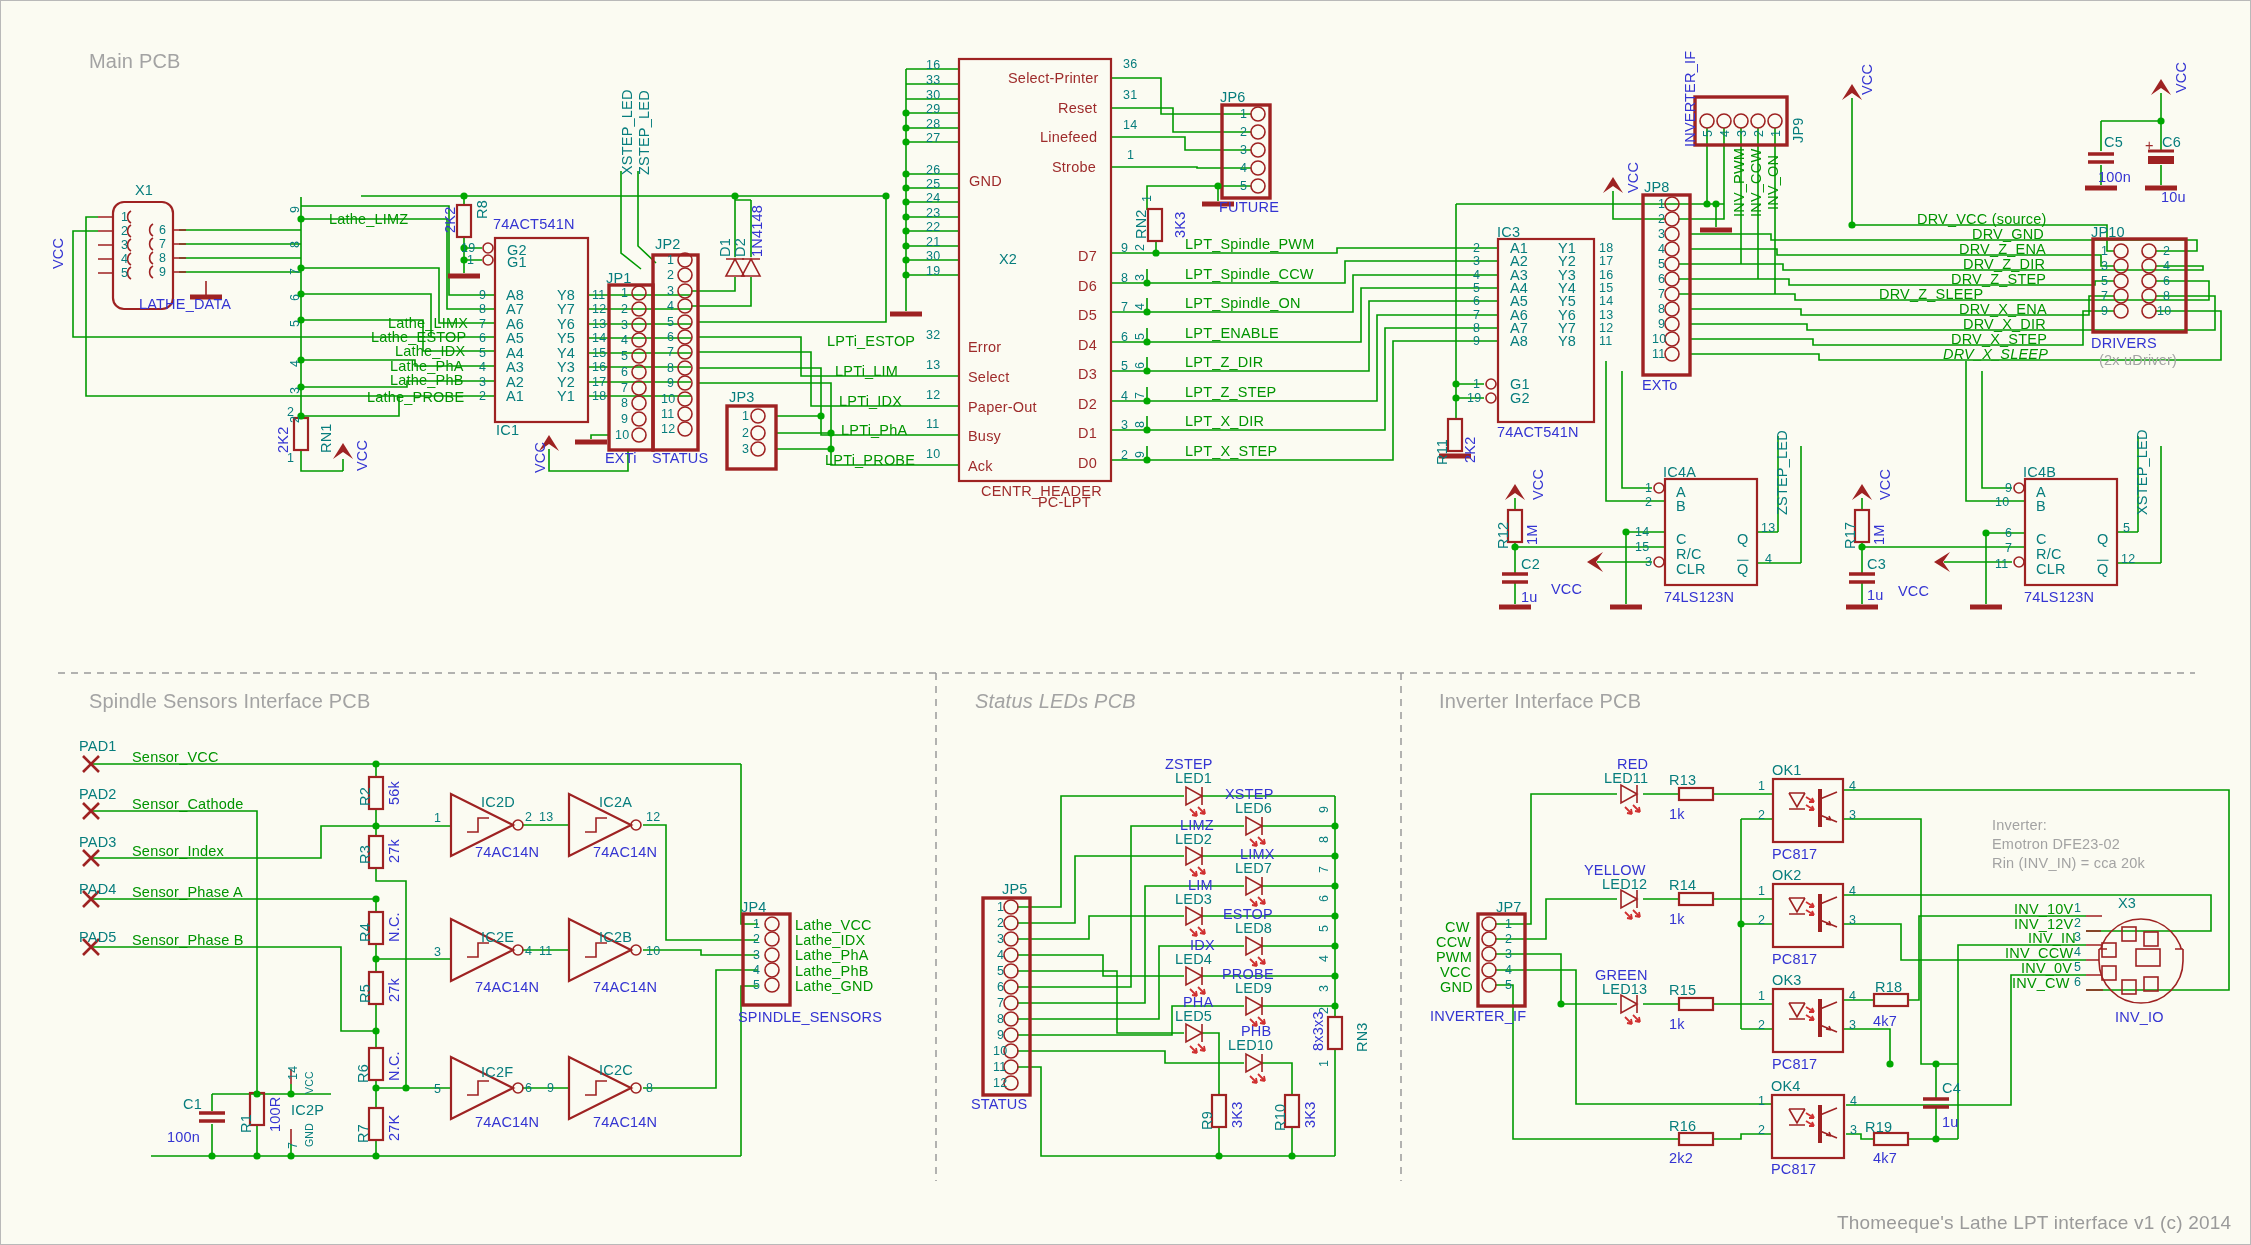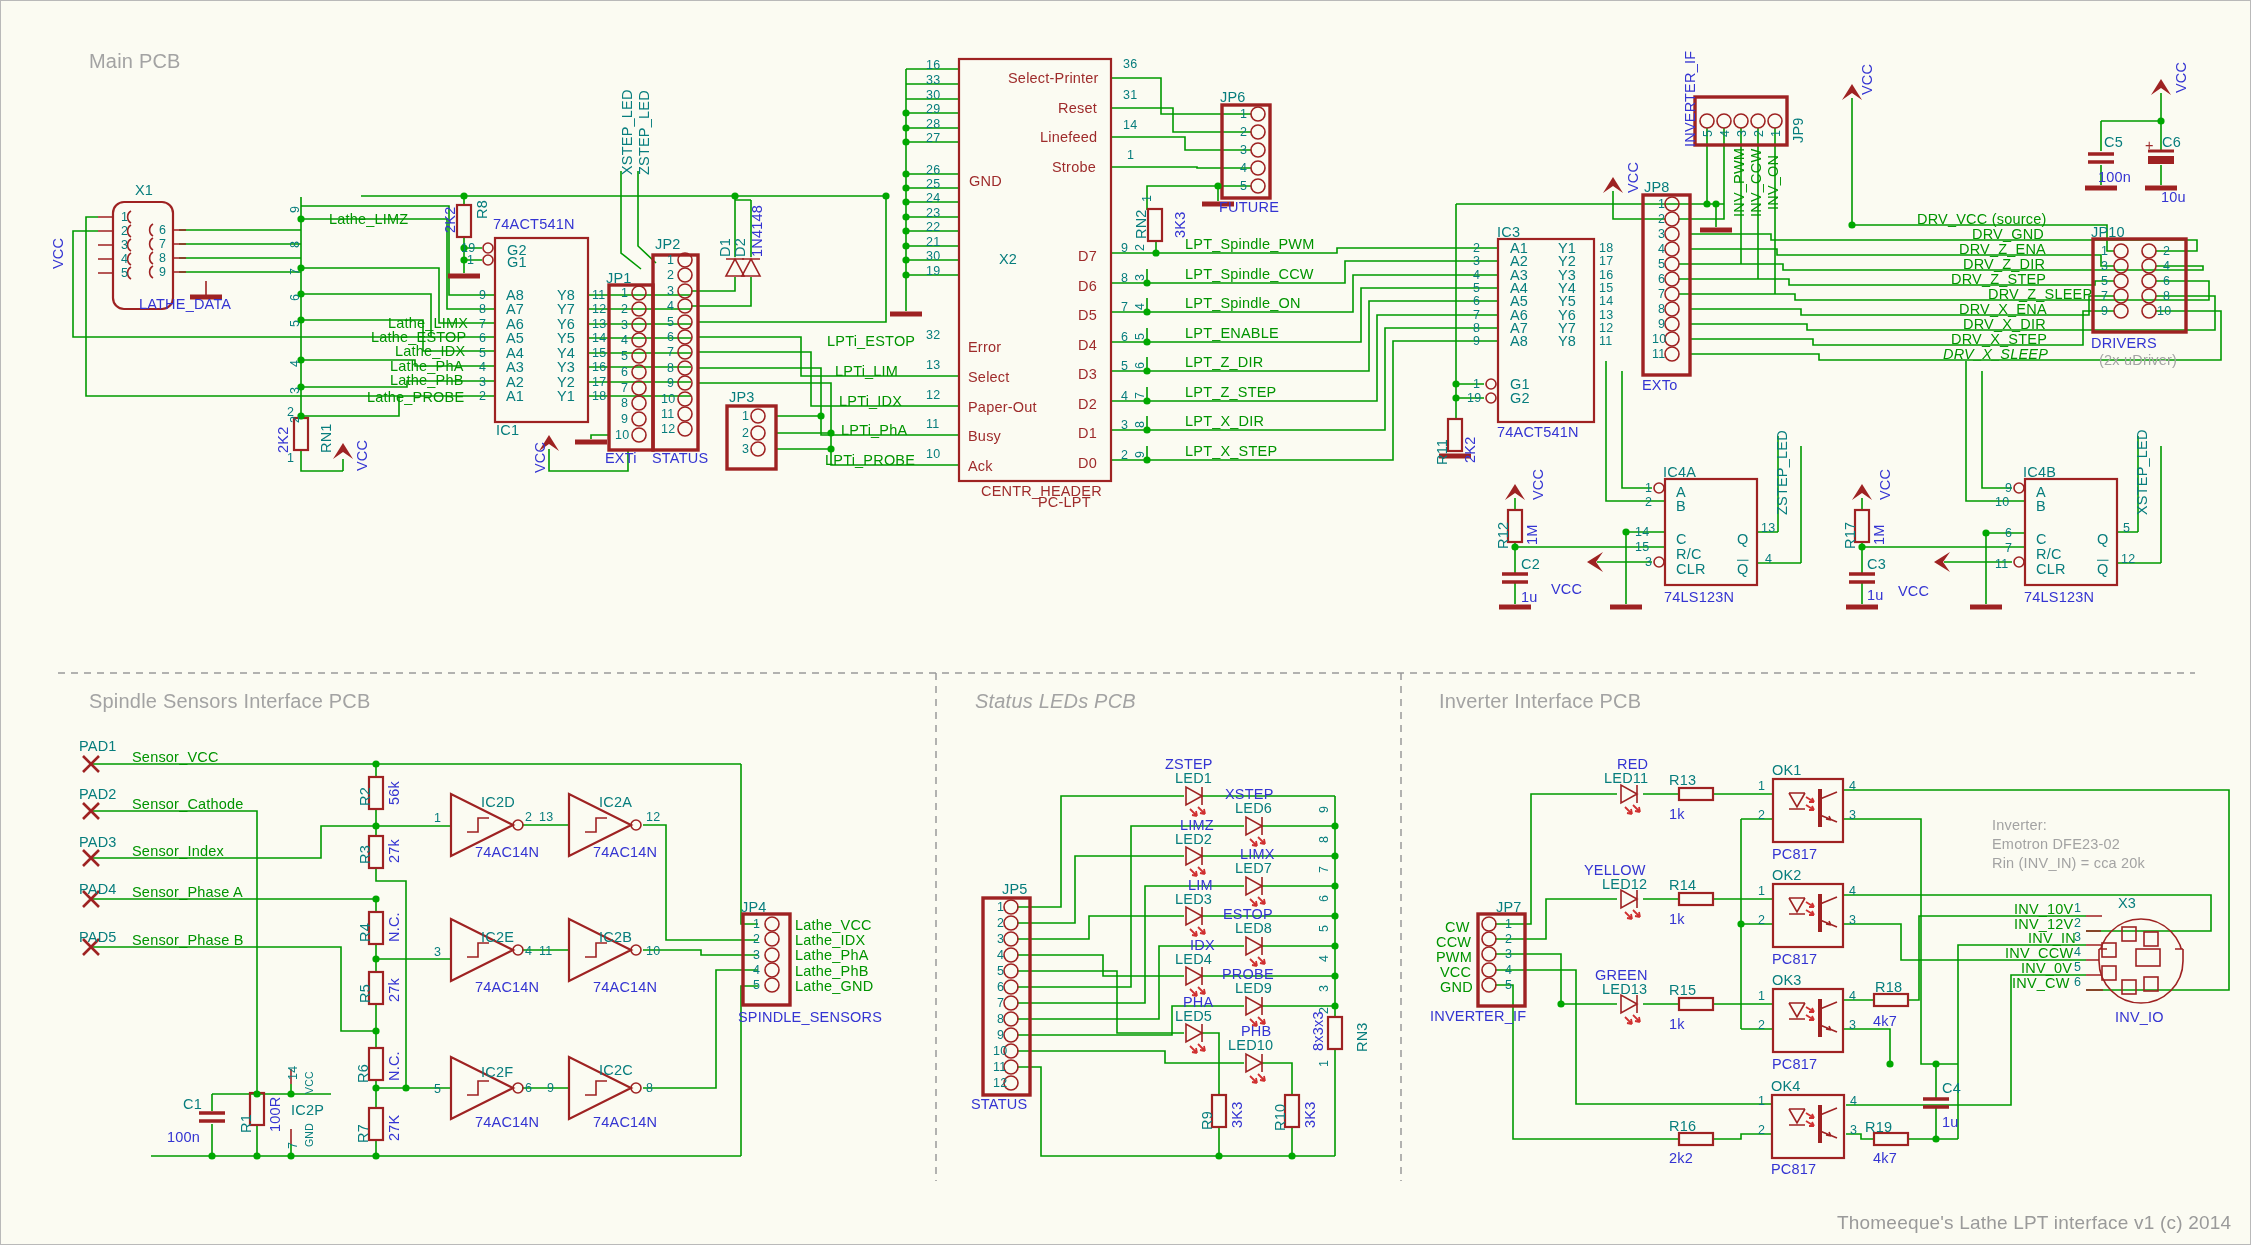--- a/index.html
+++ b/index.html
@@ -761,21 +761,21 @@
       <span class="lb k-v" style="left: 2097px; top: 176px;">100n</span>
       <span class="lb k-i" style="left: 2144px; top: 144px;">+</span>
       <span class="lb k-r" style="left: 2161px; top: 141px;">C6</span>
       <span class="lb k-v" style="left: 2160px; top: 182px; margin-top: 14px;">10u</span>
       <span class="lb k-v v" style="left: 2173px; top: 92px;">VCC</span>
       <span class="lb k-n" style="left: 1916px; top: 218px;">DRV_VCC (source)</span>
       <span class="lb k-n" style="left: 1971px; top: 233px;">DRV_GND</span>
       <span class="lb k-n" style="left: 1958px; top: 248px;">DRV_Z_ENA</span>
       <span class="lb k-n" style="left: 1962px; top: 263px;">DRV_Z_DIR</span>
       <span class="lb k-n" style="left: 1950px; top: 278px;">DRV_Z_STEP</span>
-      <span class="lb k-n" style="left: 1987px; top: 293px;">DRV_Z_SLEEP</span>
+      <span class="lb k-n" style="left: 1878px; top: 293px;">DRV_Z_SLEEP</span>
       <span class="lb k-n" style="left: 1958px; top: 308px;">DRV_X_ENA</span>
       <span class="lb k-n" style="left: 1962px; top: 323px;">DRV_X_DIR</span>
       <span class="lb k-n" style="left: 1950px; top: 338px;">DRV_X_STEP</span>
       <span class="lb k-n" style="left: 1942px; top: 353px; font-style: italic;">DRV_X_SLEEP</span>
       <span class="lb k-r" style="left: 2090px; top: 231px;">JP10</span>
       <span class="lb k-v" style="left: 2090px; top: 342px;">DRIVERS</span>
       <span class="lb k-g" style="left: 2098px; top: 359px;">(2x uDriver)</span>
       <span class="lb k-p" style="left: 2100px; top: 250px;">1</span>
       <span class="lb k-p" style="left: 2100px; top: 265px;">3</span>
       <span class="lb k-p" style="left: 2100px; top: 280px;">5</span>

